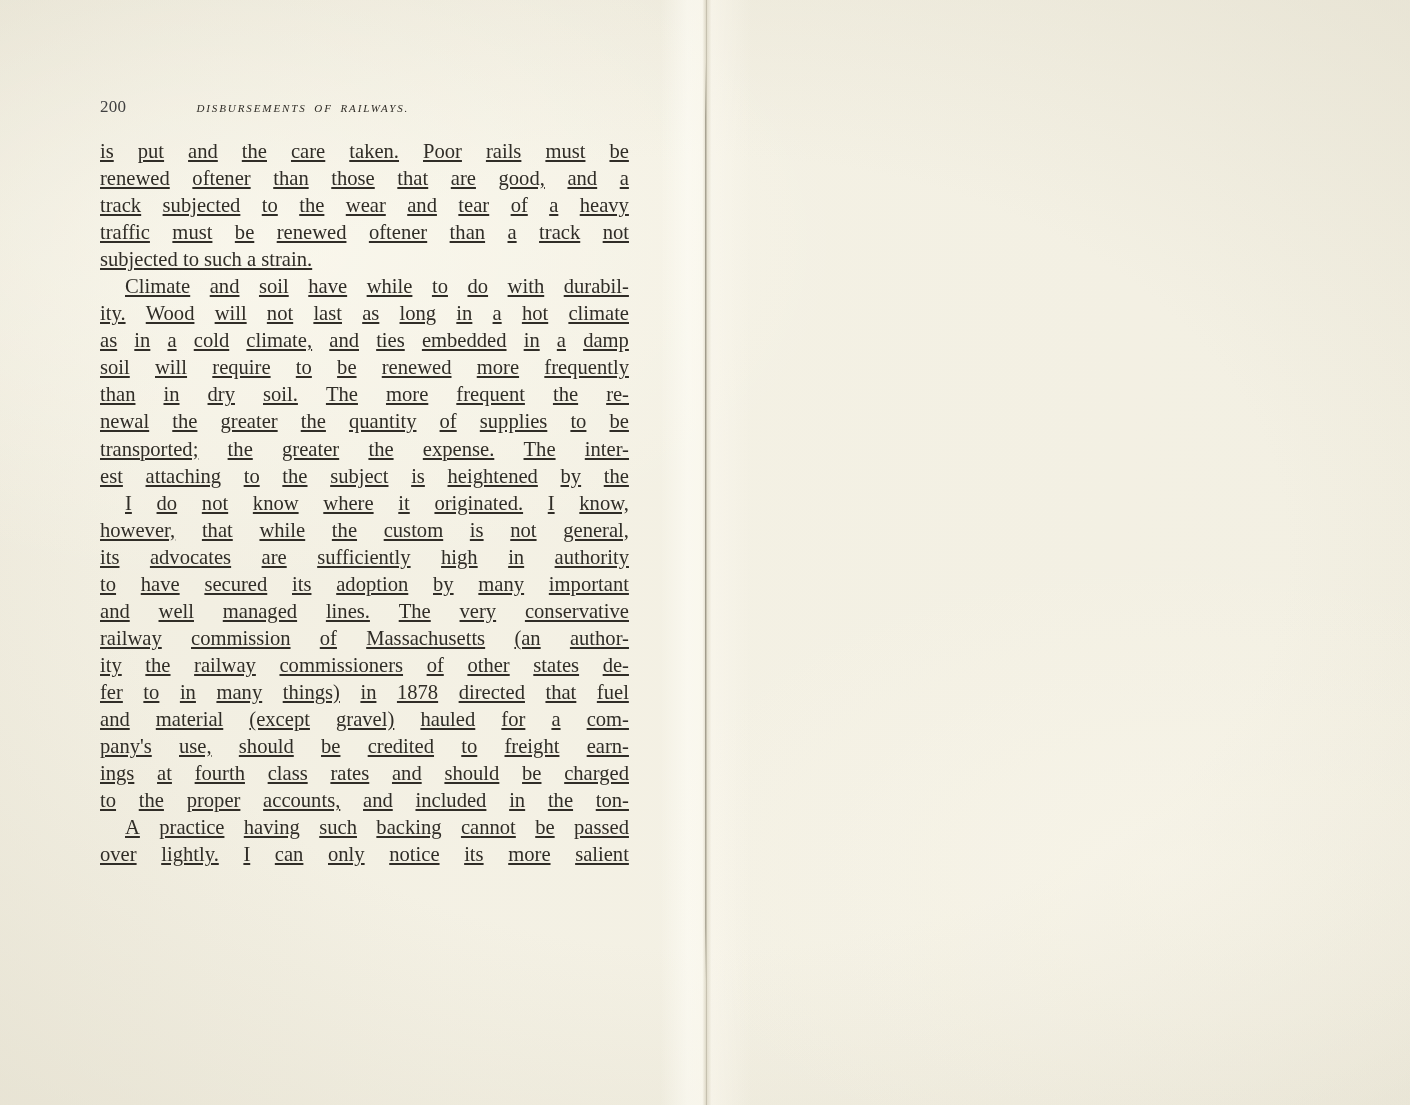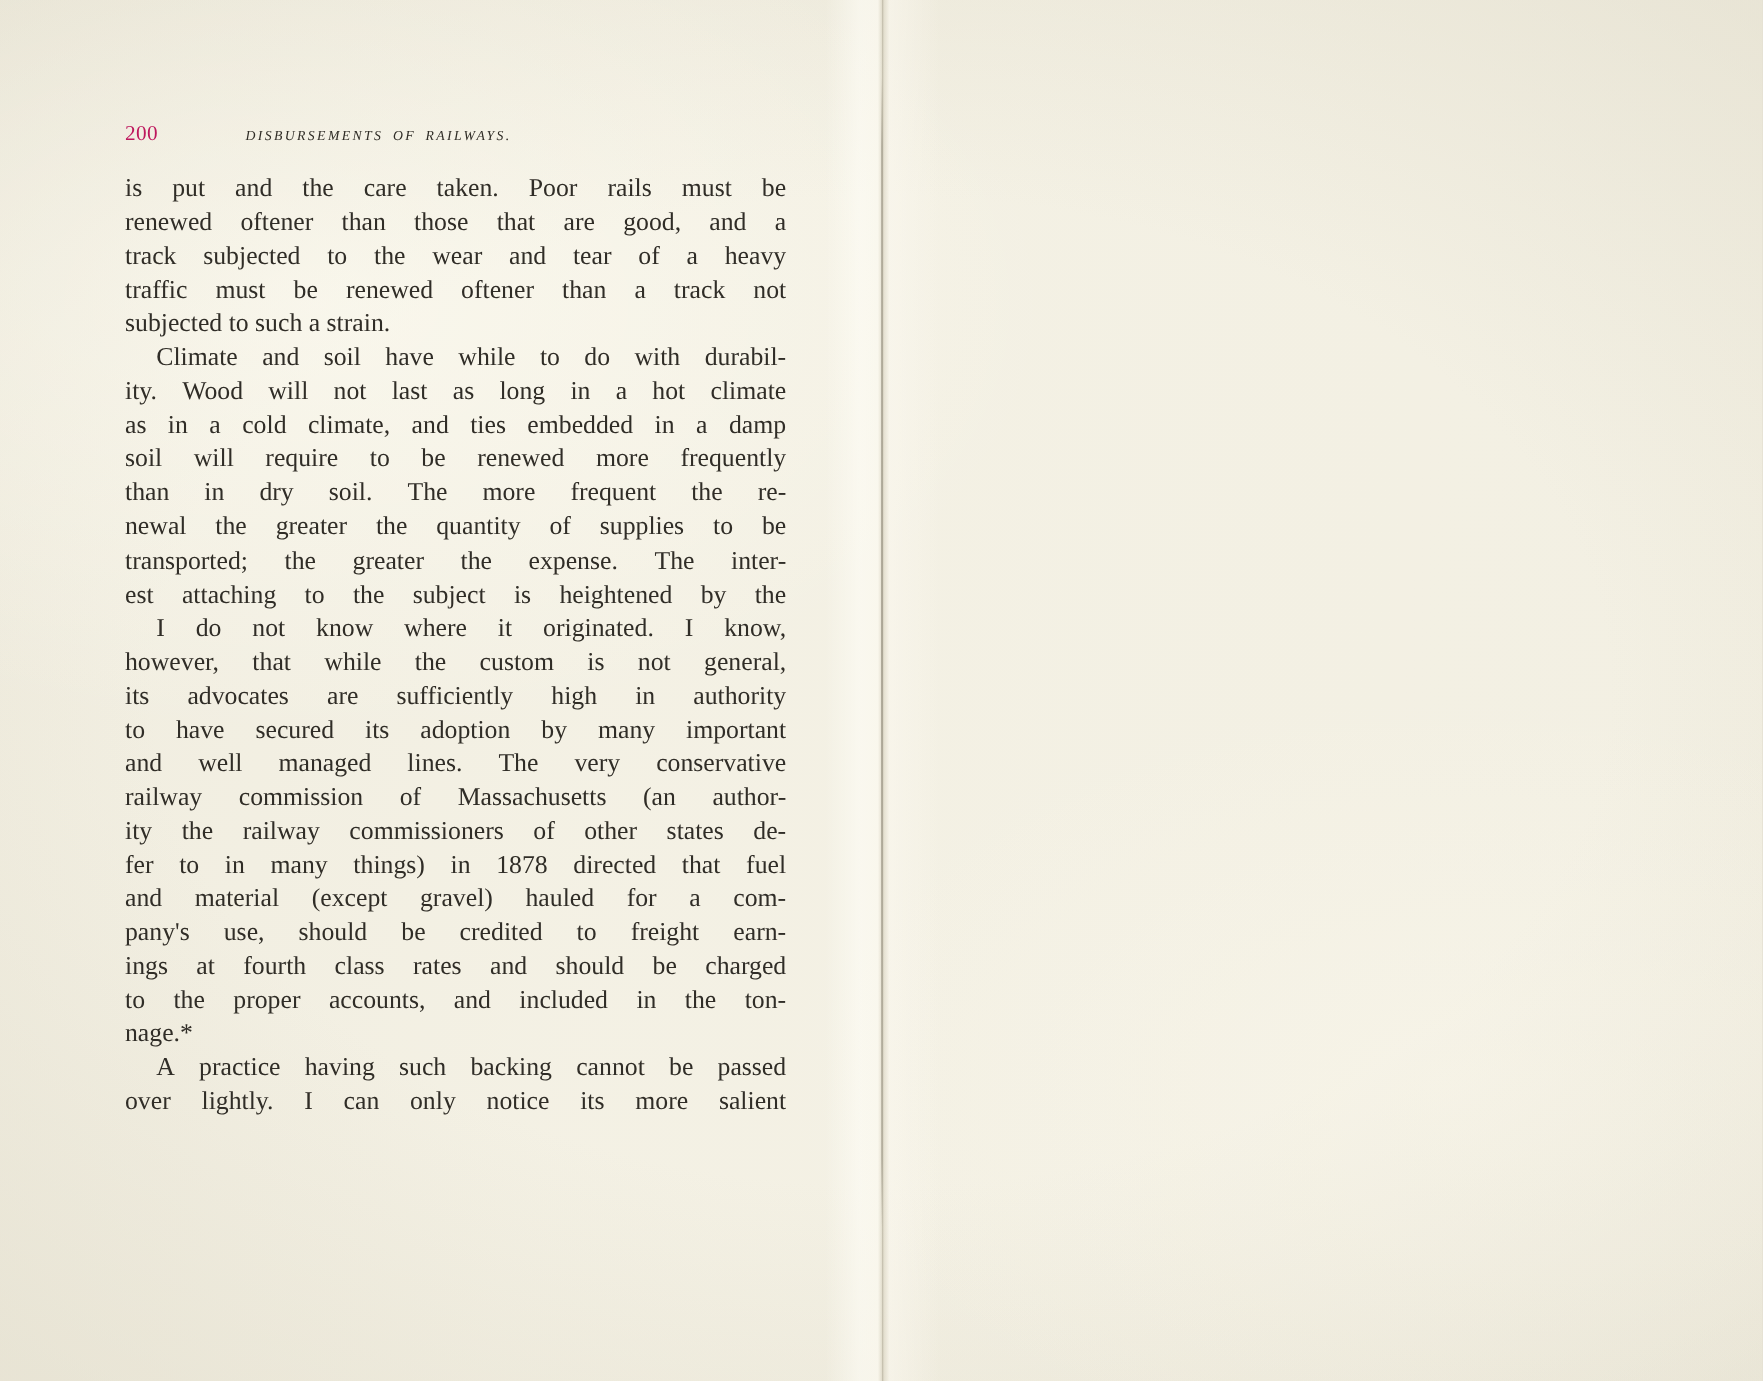--- a/index.html
+++ b/index.html
@@ -78,21 +78,21 @@
     display: flex;
     align-items: baseline;
     white-space: nowrap;
   }
   #running-head-left  { left: 100px; width: 528px; }
 
   .folio {
     font-size: 17px;
     font-style: normal;
     letter-spacing: 0.3px;
-    color: #be185d;
+    color: #404040;
   }
   .head-title {
     font-size: 11px;
     font-style: italic;
     font-weight: 400;
     letter-spacing: 1.9px;
     color: #2f2c26;
     word-spacing: 3px;
   }
   #running-head-left .folio { margin-right: 0; }
@@ -108,20 +108,21 @@
     color: #302d27;
   }
   #col-left  { left: 100px; width: 529px; }
 
   .para { margin: 0; }
   
   .tline {
     display: block;
     white-space: nowrap;
     height: 27.05px;
+    text-decoration: underline;
   }
   .tline.just {
     display: flex;
     justify-content: space-between;
   }
   .tline.just > span { white-space: pre; }
   .indent { padding-left: 25px; }
   .tline.just.indent { padding-left: 25px; }
 
   
@@ -419,21 +420,20 @@
             <span>to</span>
             <span>the</span>
             <span>proper</span>
             <span>accounts,</span>
             <span>and</span>
             <span>included</span>
             <span>in</span>
             <span>the</span>
             <span>ton-</span>
           </span>
-          <span class="tline">nage.*</span>
         </p>
         <p class="para">
           <span class="tline just indent">
             <span>A</span>
             <span>practice</span>
             <span>having</span>
             <span>such</span>
             <span>backing</span>
             <span>cannot</span>
             <span>be</span>

